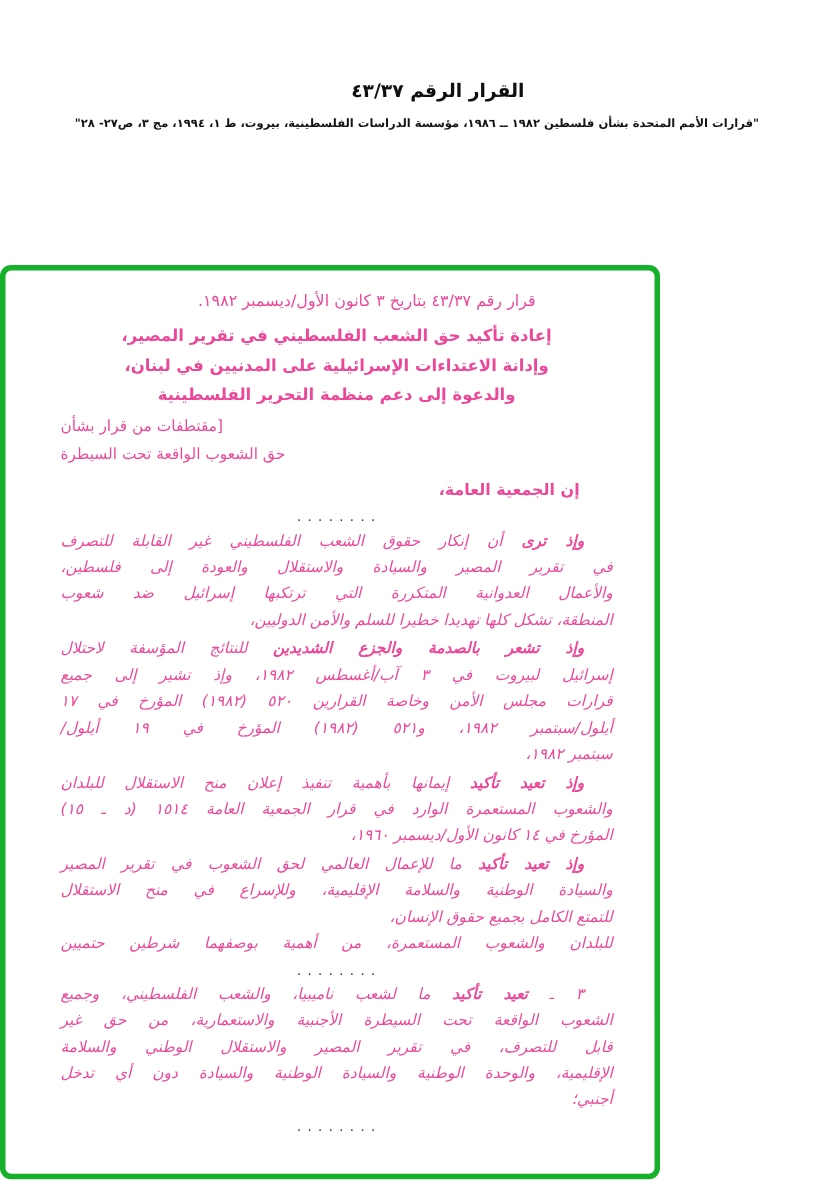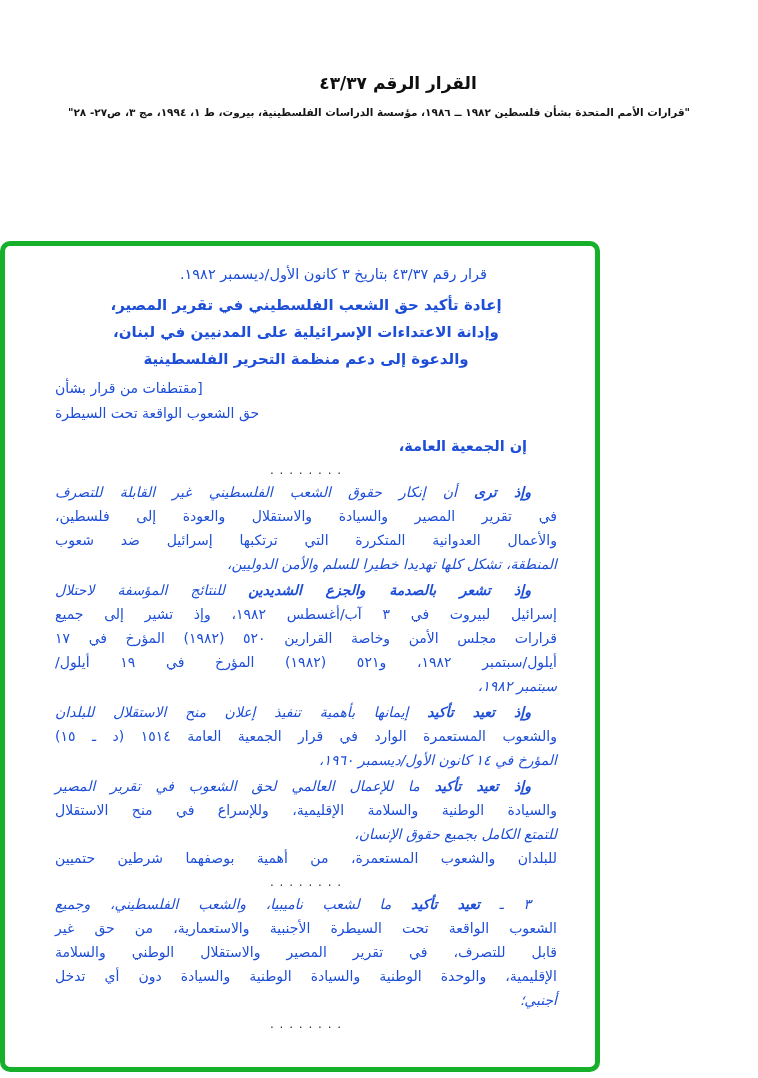--- a/index.html
+++ b/index.html
@@ -49,21 +49,21 @@
     right: 74px; top: 145px;
     border: 5px solid #16b02a;
     border-radius: 10px;
     padding: 16px 38px 0 50px;
     overflow: hidden;
     background: #ffffff;
   }
   .line {
     font-size: 14px;
     line-height: 24px;
-    color: #1d4ed8;
+    color: #ec4899;
   }
   .res-line {
     text-align: right;
     padding-right: 70px;
     margin-bottom: 6px;
     font-size: 14.5px;
   }
   .hdr {
     text-align: center;
     font-weight: bold;
@@ -93,20 +93,21 @@
   .jfirst {
     text-align: justify;
     text-align-last: justify;
     padding-right: 26px;
     margin-top: 2px;
     font-style: italic;
   }
   .jmid {
     text-align: justify;
     text-align-last: justify;
+    font-style: italic;
   }
   .jlast {
     text-align: right;
     font-style: italic;
   }
   .bold { font-weight: bold; }
 </style>
 </head>
 <body>
 

